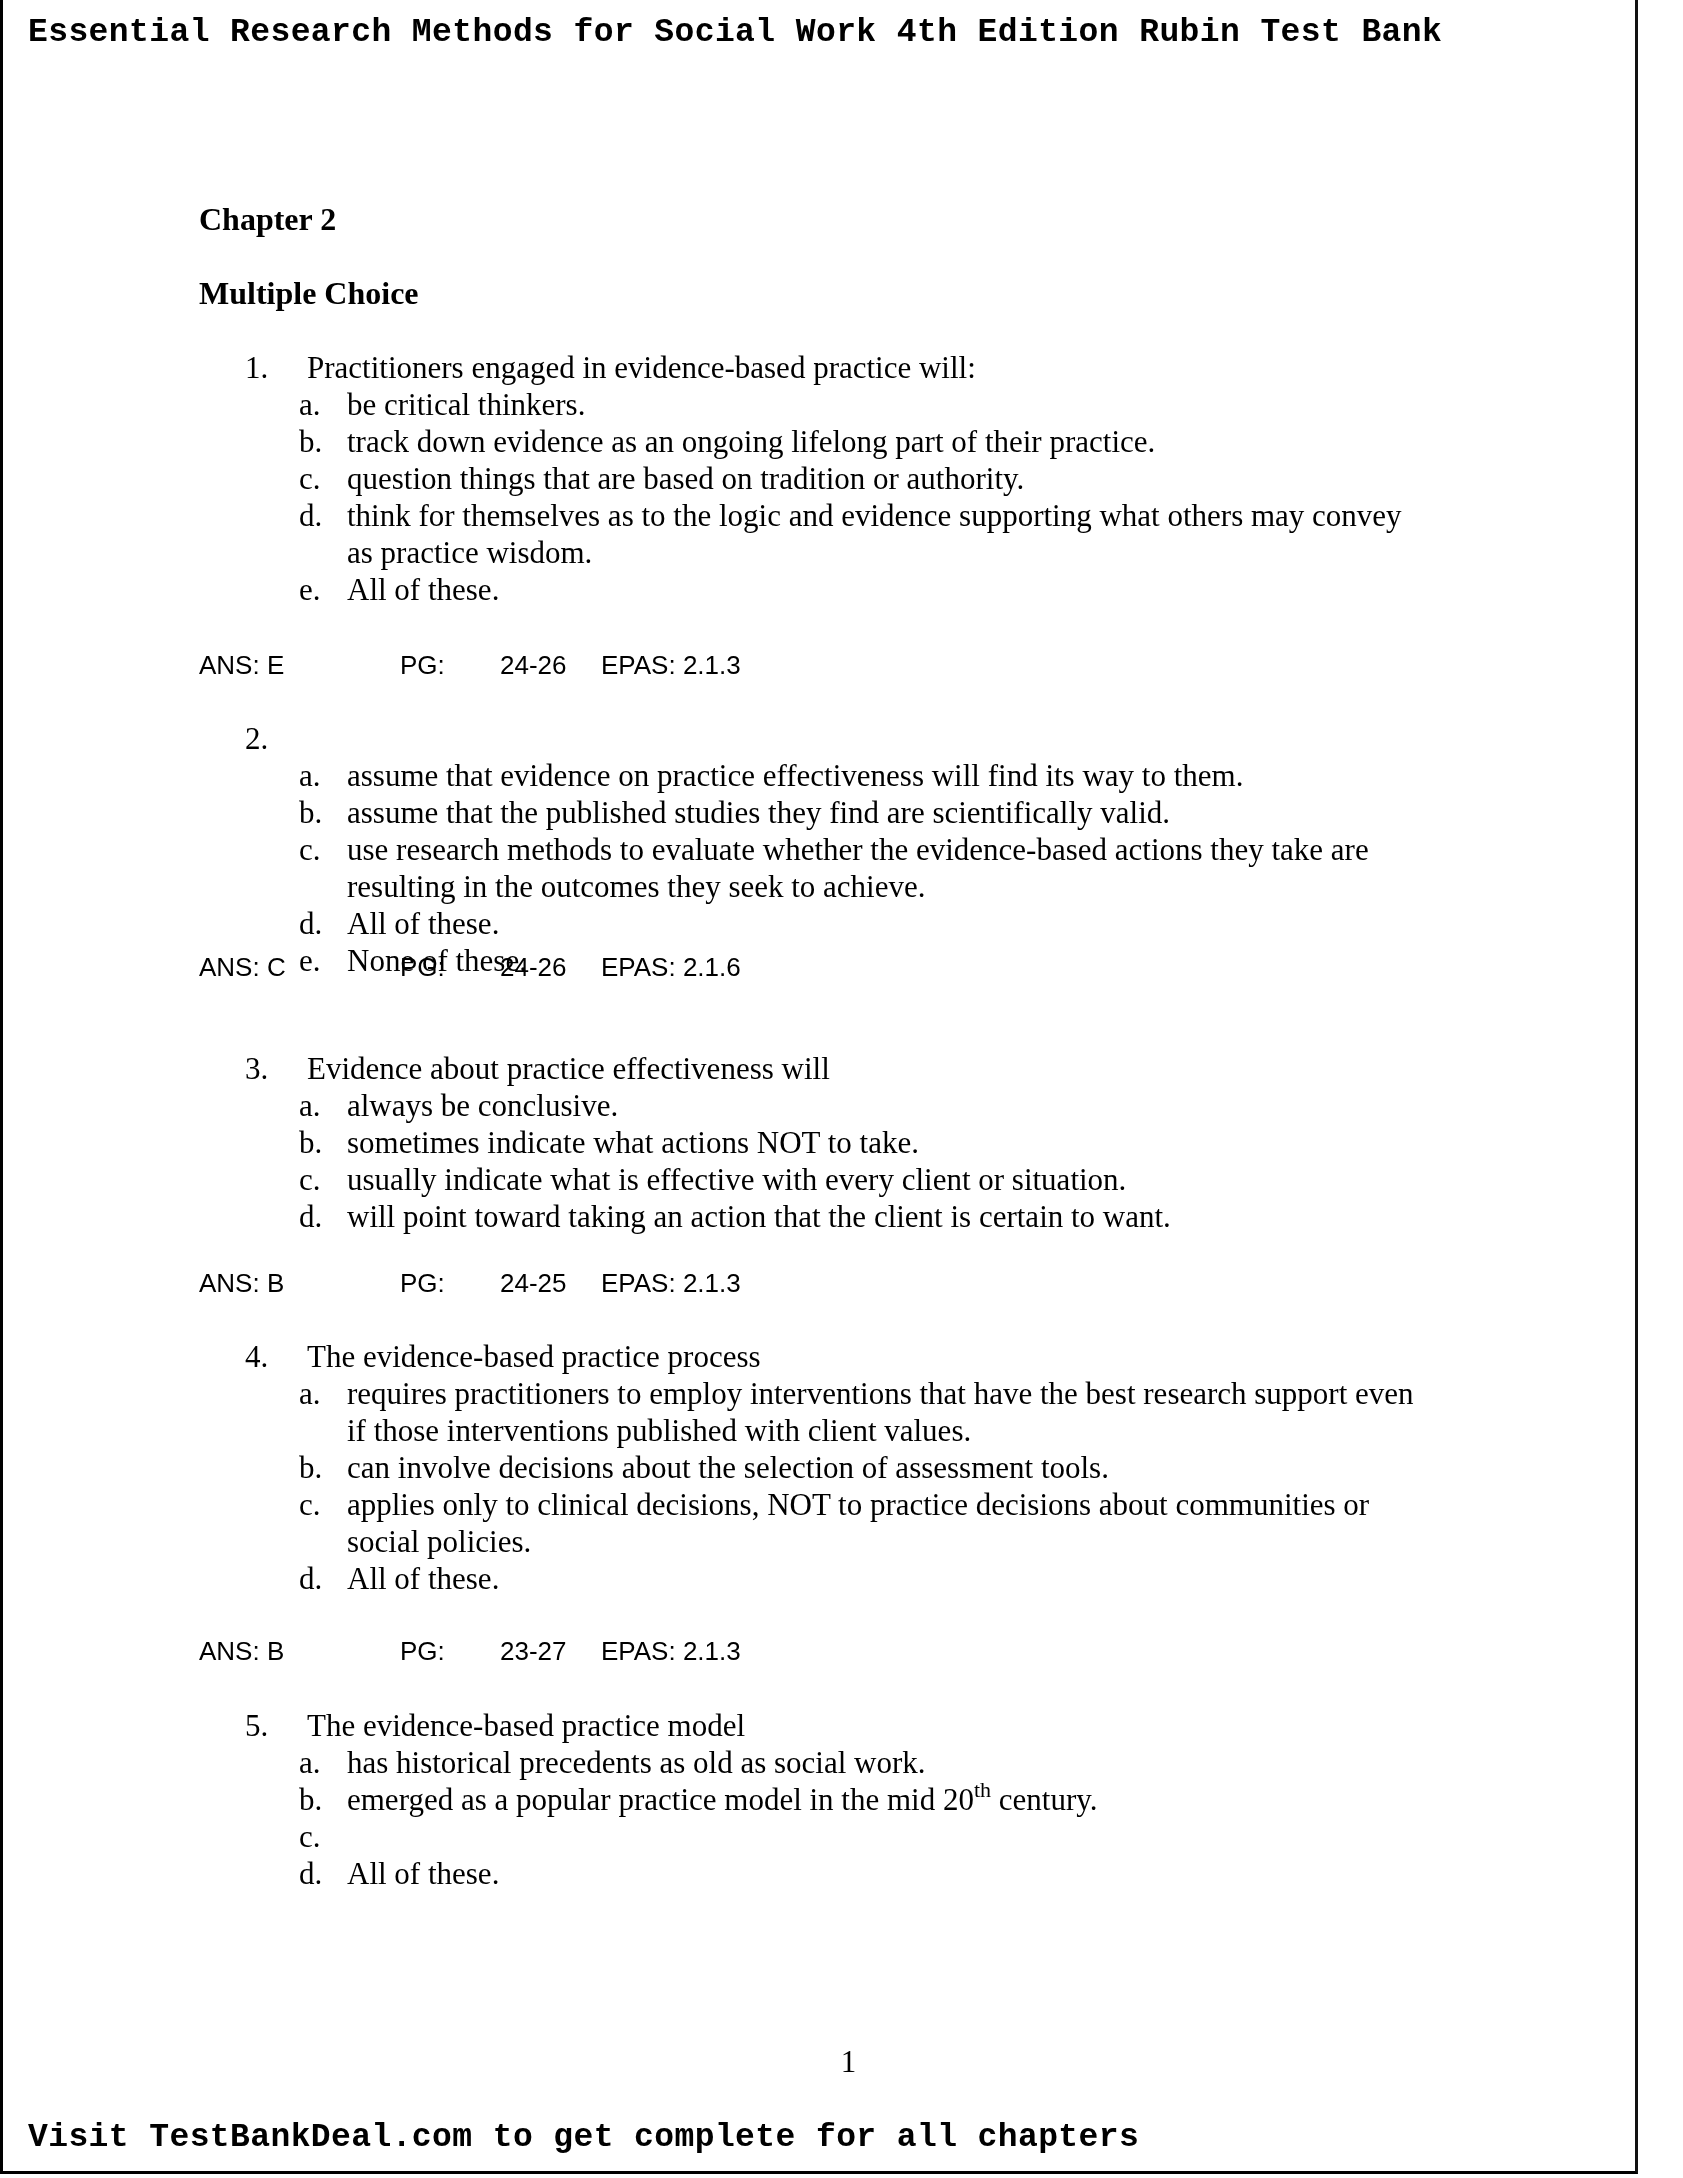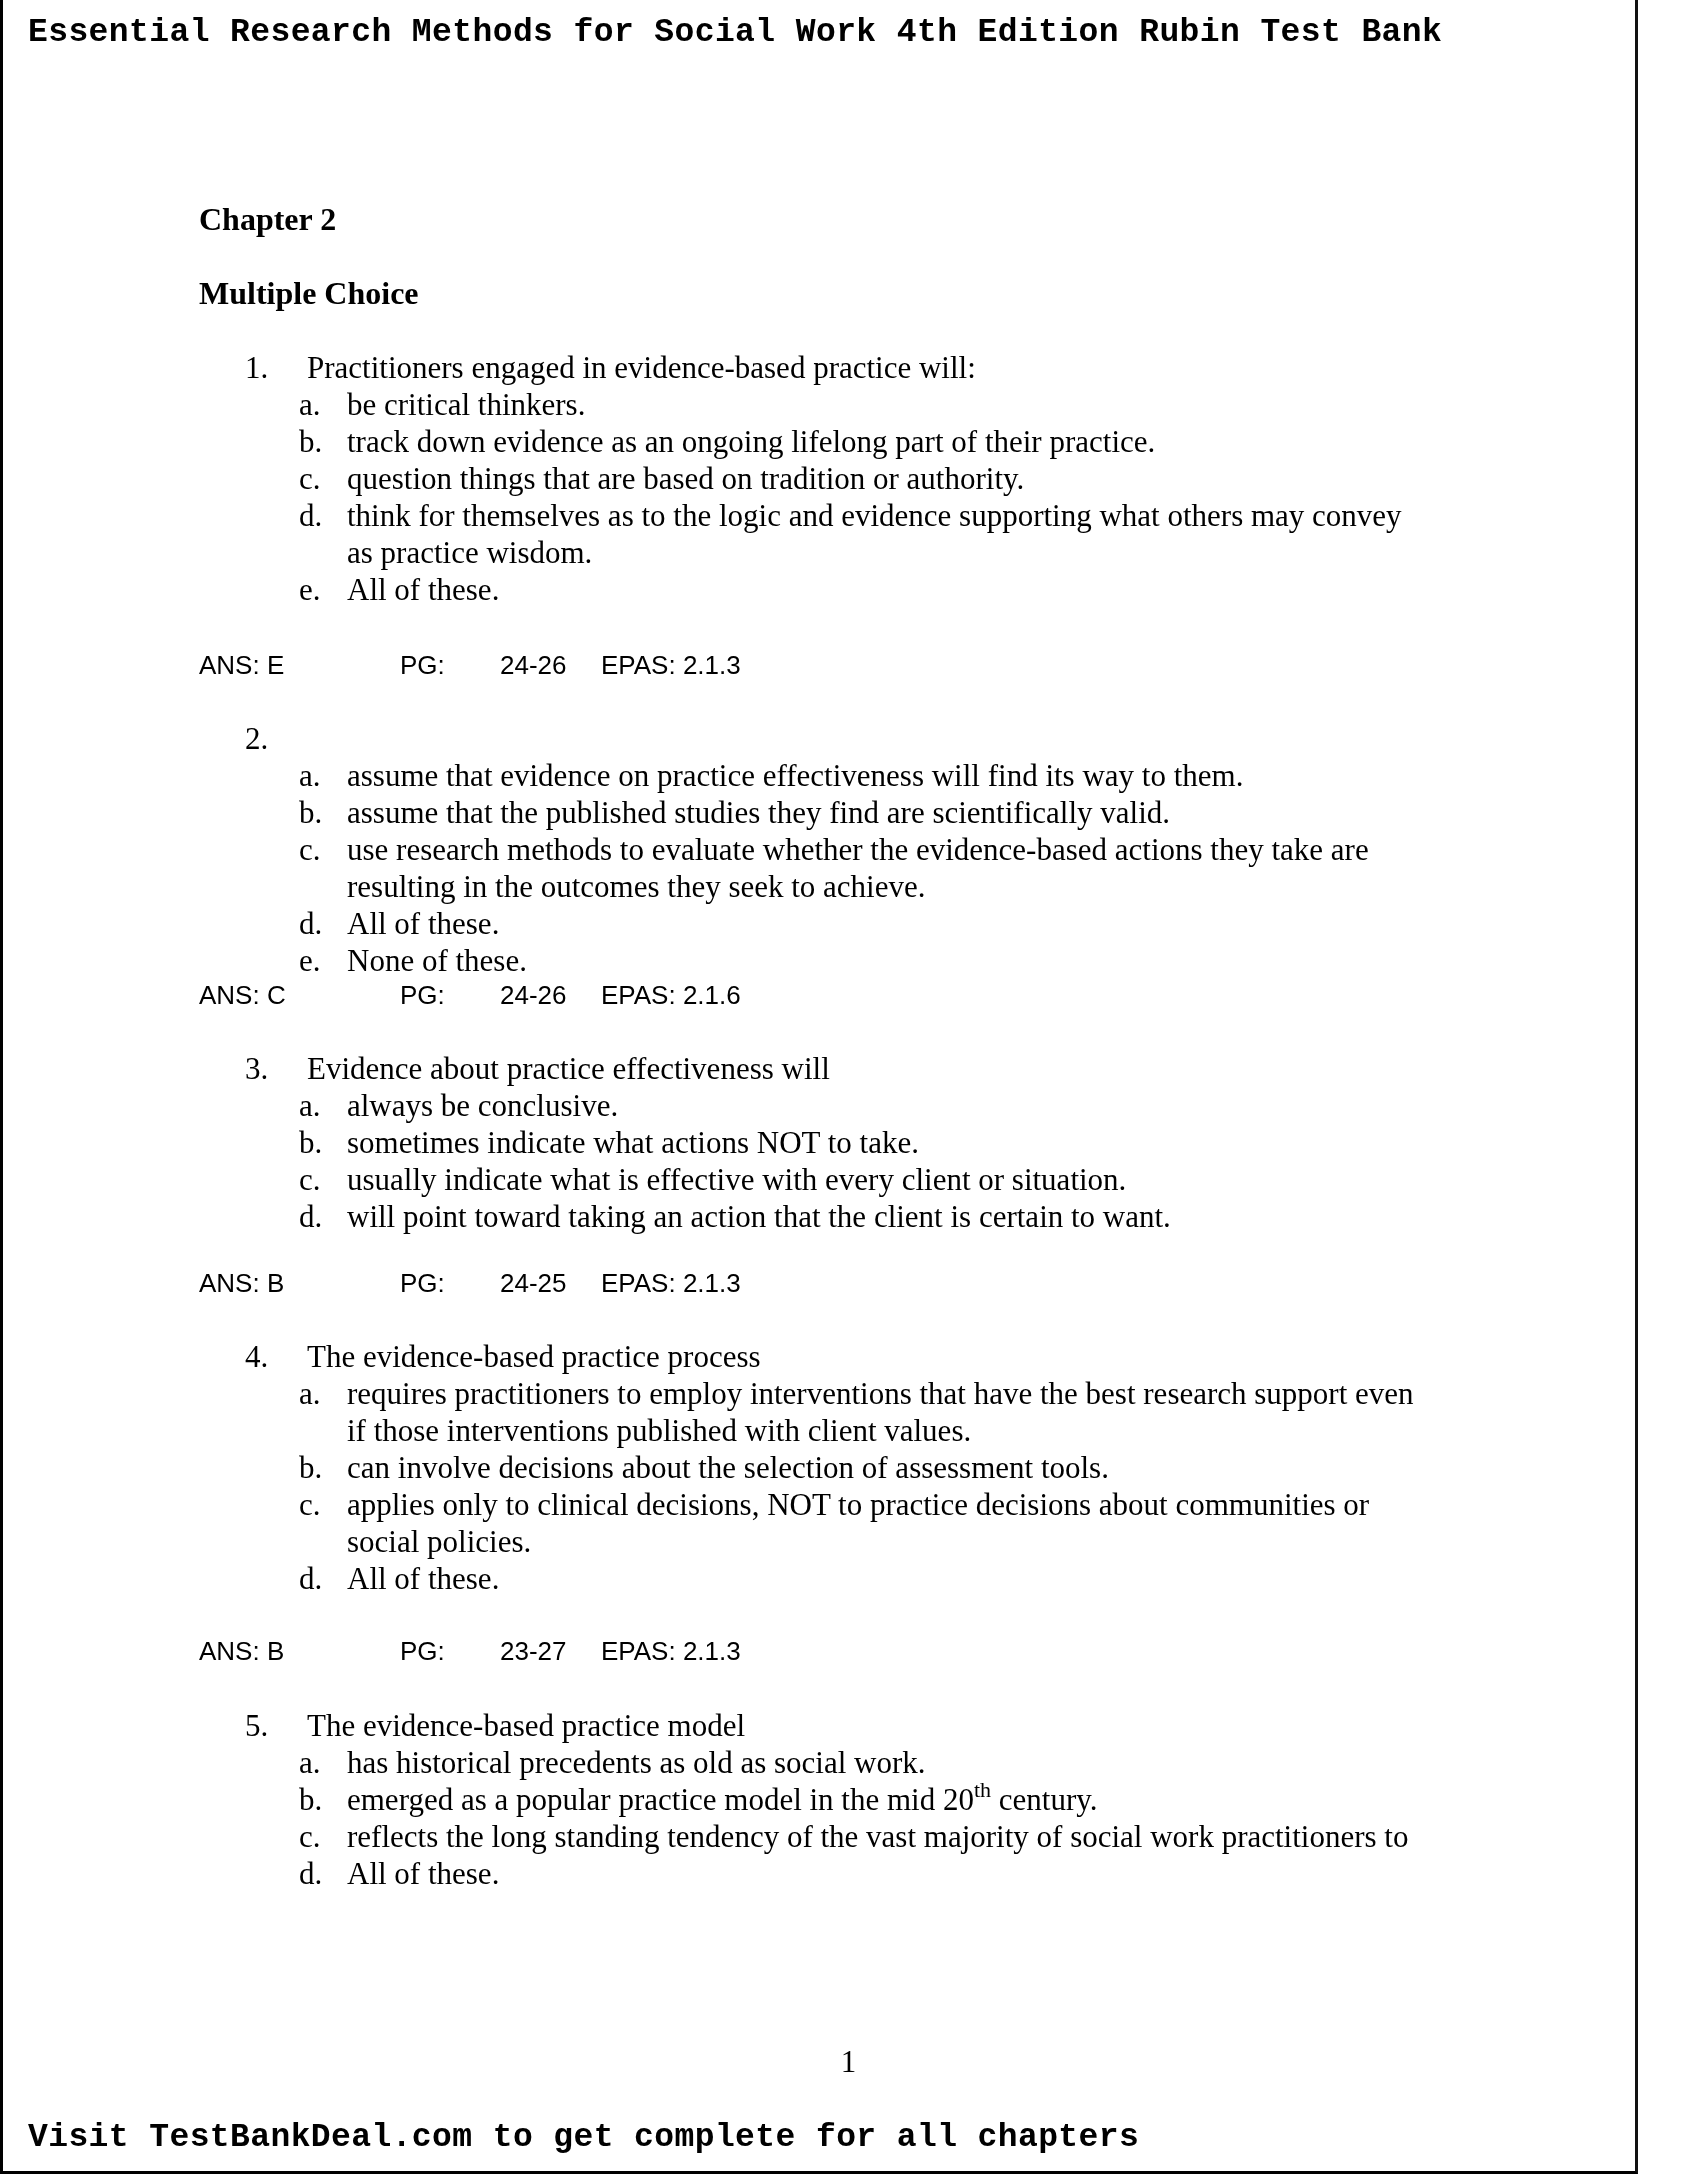--- a/index.html
+++ b/index.html
@@ -107,21 +107,21 @@
   </div>
   <div class="q-line">
     <span class="opt-letter">d.</span>
     <span class="opt-text">All of these.</span>
   </div>
   <div class="q-line">
     <span class="opt-letter">e.</span>
     <span class="opt-text">None of these.</span>
   </div>
 </div>
-<div class="ans" style="top:980px;padding-left:25px;">
+<div class="ans" style="top:952px;padding-left:25px;">
   <span class="a-ans">ANS: C</span>
   <span class="a-pg">PG:</span>
   <span class="a-range">24-26</span>
   <span class="a-epas">EPAS: 2.1.6</span>
 </div>
 
 <div class="question" style="top:1050px;">
   <div class="q-line">
     <span class="q-num">3.</span>
     <span class="q-text">Evidence about practice effectiveness will</span>
@@ -193,21 +193,20 @@
   <div class="q-line">
     <span class="opt-letter">a.</span>
     <span class="opt-text">has historical precedents as old as social work.</span>
   </div>
   <div class="q-line">
     <span class="opt-letter">b.</span>
     <span class="opt-text"><span>emerged as a popular practice model in  the mid 20</span><sup>th</sup><span> century.</span></span>
   </div>
   <div class="q-line">
     <span class="opt-letter">c.</span>
-    <span class="opt-text">reflects the long standing tendency of the vast majority of social work practitioners to</span>
   </div>
   <div class="q-line">
     <span class="opt-letter">d.</span>
     <span class="opt-text">All of these.</span>
   </div>
 </div>
 
 <div class="page-num" style="top:2043px;">1</div>
 
 <div class="mono" style="left:28px; top:2118px;">Visit TestBankDeal.com to get complete for all chapters</div>

